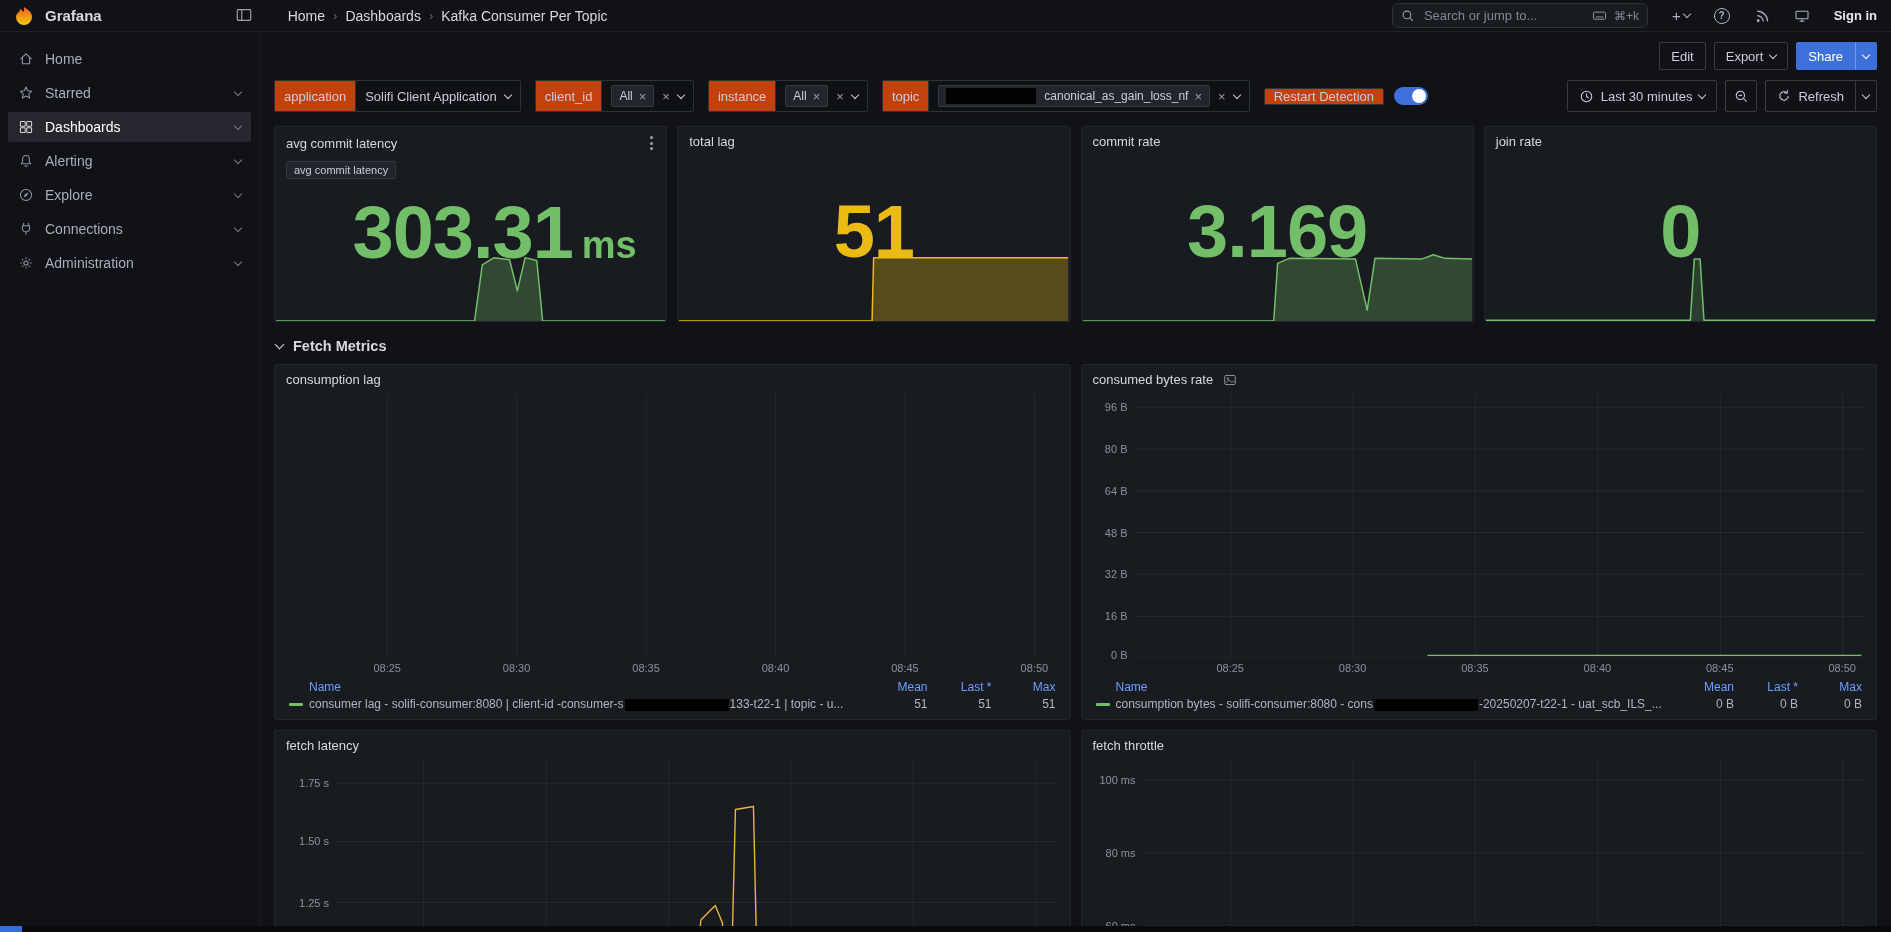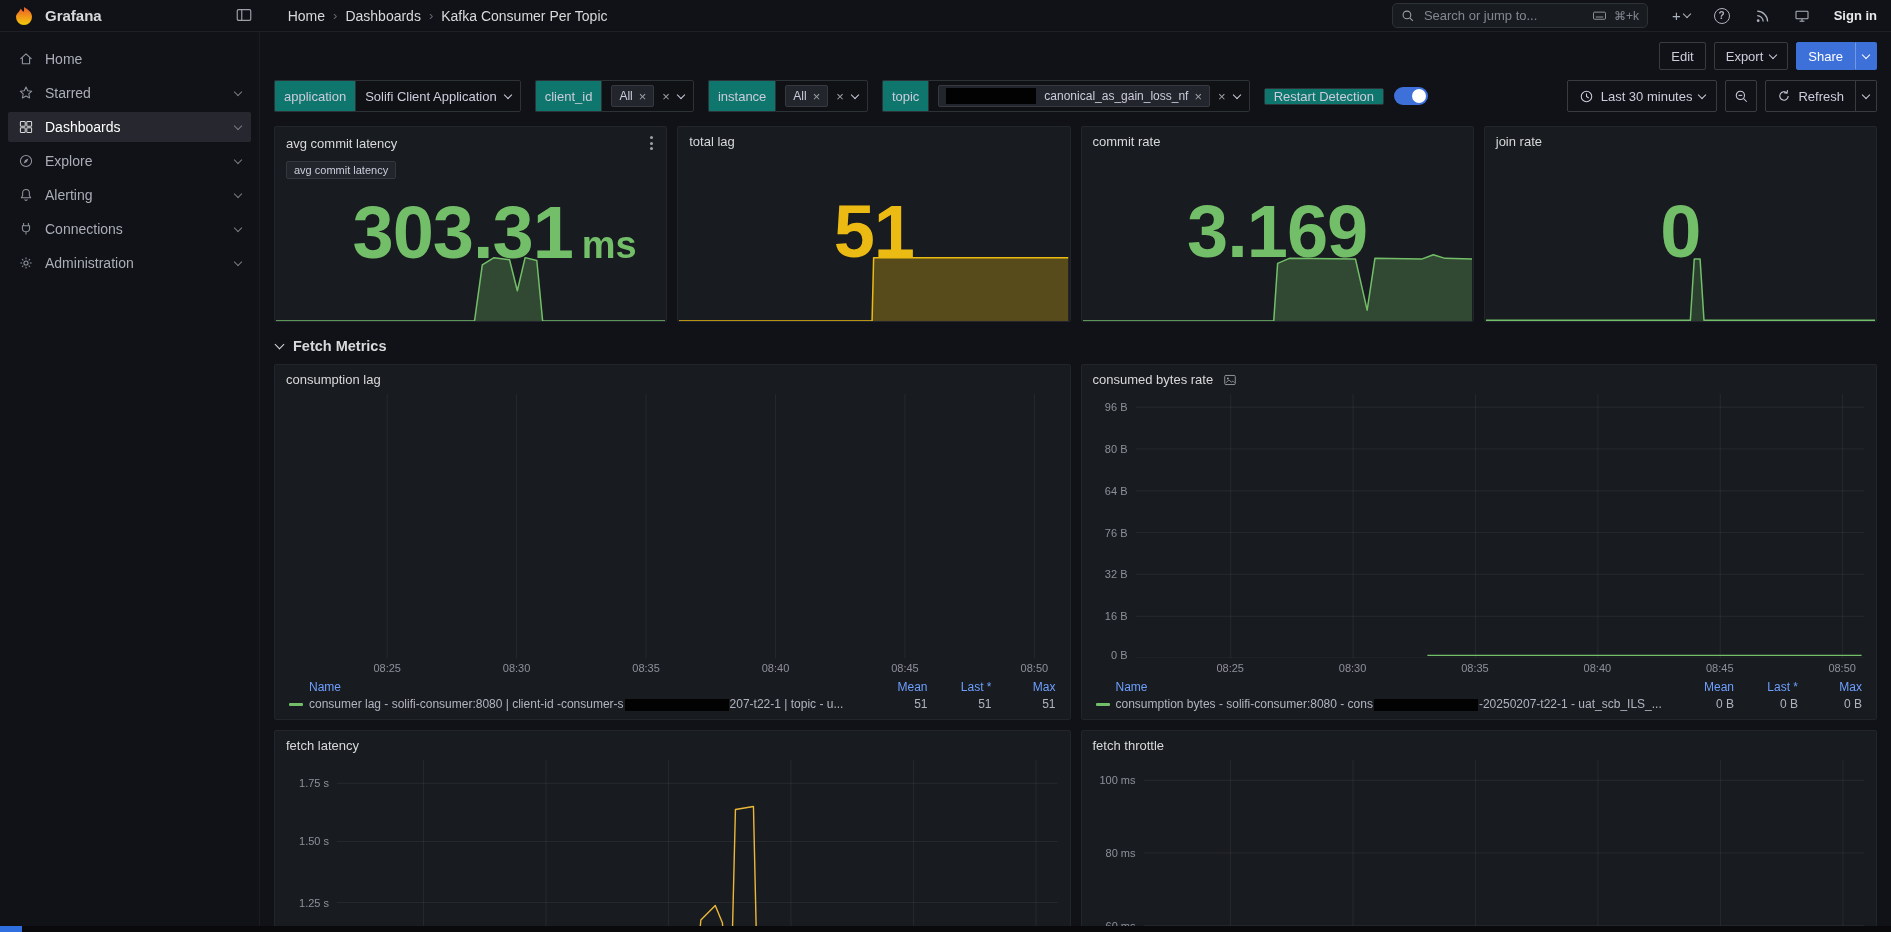--- a/index.html
+++ b/index.html
@@ -50,21 +50,21 @@
   .btn{display:inline-flex;align-items:center;gap:7px;height:28px;padding:0 11px;border-radius:2px;
     border:1px solid rgba(204,204,220,0.22);background:transparent;color:#ccccdc;font-size:13px;}
   .btn .chev{color:#ccccdc;}
   .split{display:inline-flex;}
   .btn-blue{background:#3d71d9;border:1px solid #3d71d9;color:#fff;font-weight:500;border-radius:2px 0 0 2px;}
   .btn-blue-chev{background:#3d71d9;border:1px solid #3d71d9;border-left:1px solid rgba(255,255,255,0.28);
     color:#fff;border-radius:0 2px 2px 0;padding:0 7px;height:28px;display:inline-flex;align-items:center;}
 
   .filters-row{display:flex;align-items:center;gap:14px;height:32px;}
   .var-group{display:flex;align-items:stretch;height:32px;}
-  .var-label{display:flex;align-items:center;padding:0 9px;background:#0f766e;border:1px solid #2c3235;
+  .var-label{display:flex;align-items:center;padding:0 9px;background:#c2410c;border:1px solid #2c3235;
     border-right:none;border-radius:2px 0 0 2px;color:#ccccdc;white-space:nowrap;}
   .var-value{display:flex;align-items:center;gap:8px;padding:0 9px;background:#0f1115;
     border:1px solid #2c3235;border-radius:0 2px 2px 0;color:#ccccdc;white-space:nowrap;}
   .chip{display:inline-flex;align-items:center;gap:6px;background:#22252b;border:1px solid #363941;
     border-radius:2px;padding:1px 7px;font-size:12px;height:22px;}
   .dim-x{color:#9da0a8;font-size:13px;line-height:1;}
   .redact{display:inline-block;background:#020202;vertical-align:middle;}
   .redact.topic{width:90px;height:16px;margin-right:2px;}
   .toggle{width:34px;height:18px;border-radius:10px;background:#3d71d9;position:relative;flex:none;margin-left:2px;}
   .toggle::after{content:"";position:absolute;top:2px;right:2px;width:14px;height:14px;border-radius:50%;background:#fff;}
@@ -212,35 +212,35 @@
           <rect x="3" y="11" width="6" height="6" rx="1" fill="none" stroke="currentColor" stroke-width="1.3"></rect>
           <rect x="11" y="11" width="6" height="6" rx="1" fill="none" stroke="currentColor" stroke-width="1.3"></rect>
         </svg>
       </span>
     <span>Dashboards</span>
     <span class="chev"></span>
   </div>
   <div class="side-item">
     <span class="s-icon">
         <svg viewBox="0 0 20 20">
+          <path d="M10 3 a4.2 4.2 0 0 1 4.2 4.2 V10.5 L15.8 13.5 H4.2 L5.8 10.5 V7.2 A4.2 4.2 0 0 1 10 3 Z" fill="none" stroke="currentColor" stroke-width="1.3" stroke-linejoin="round"></path>
+          <path d="M8.3 15.5 a1.8 1.8 0 0 0 3.4 0" fill="none" stroke="currentColor" stroke-width="1.3"></path>
+        </svg>
+      </span>
+    <span>Alerting</span>
+    <span class="chev"></span>
+  </div>
+  <div class="side-item">
+    <span class="s-icon">
+        <svg viewBox="0 0 20 20">
           <circle cx="10" cy="10" r="7" fill="none" stroke="currentColor" stroke-width="1.3"></circle>
           <path d="M7 13 L8.8 8.8 L13 7 L11.2 11.2 Z" fill="currentColor"></path>
         </svg>
       </span>
     <span>Explore</span>
-    <span class="chev"></span>
-  </div>
-  <div class="side-item">
-    <span class="s-icon">
-        <svg viewBox="0 0 20 20">
-          <path d="M10 3 a4.2 4.2 0 0 1 4.2 4.2 V10.5 L15.8 13.5 H4.2 L5.8 10.5 V7.2 A4.2 4.2 0 0 1 10 3 Z" fill="none" stroke="currentColor" stroke-width="1.3" stroke-linejoin="round"></path>
-          <path d="M8.3 15.5 a1.8 1.8 0 0 0 3.4 0" fill="none" stroke="currentColor" stroke-width="1.3"></path>
-        </svg>
-      </span>
-    <span>Alerting</span>
     <span class="chev"></span>
   </div>
   <div class="side-item">
     <span class="s-icon">
         <svg viewBox="0 0 20 20">
           <path d="M7 2.5 V6 M13 2.5 V6 M5.5 6 H14.5 V9 A4.5 4.5 0 0 1 5.5 9 Z M10 13.5 V17" fill="none" stroke="currentColor" stroke-width="1.3" stroke-linejoin="round"></path>
         </svg>
       </span>
     <span>Connections</span>
     <span class="chev"></span>
@@ -468,21 +468,21 @@
         </div>
         <div class="legend">
           <div class="legend-head">
             <span class="lh-name">Name</span>
             <span class="l-col">Mean</span>
             <span class="l-col">Last *</span>
             <span class="l-col">Max</span>
           </div>
           <div class="legend-row">
             <span class="swatch"></span>
-            <span class="l-name"><span>consumer lag - solifi-consumer:8080 | client-id -consumer-s</span><span class="redact legend-redact"></span><span>207-t22-1 | topic - u...</span></span>
+            <span class="l-name"><span>consumer lag - solifi-consumer:8080 | client-id -consumer-s</span><span class="redact legend-redact"></span><span>133-t22-1 | topic - u...</span></span>
             <span class="l-col">51</span>
             <span class="l-col">51</span>
             <span class="l-col">51</span>
           </div>
         </div>
       </div>
     </section>
 
     <section class="panel">
       <div class="panel-header">
@@ -494,21 +494,21 @@
               <path d="M4 14 L8.5 10 L12 13 L14 11.5 L16.5 14" fill="none" stroke="currentColor" stroke-width="1.2"></path>
             </svg>
           </span>
       </div>
       <div class="ts-body">
         <div class="plot-wrap">
           <div class="yaxis" style="width:42px;">
             <span class="ytick" style="top:5%">96 B</span>
             <span class="ytick" style="top:20.8%">80 B</span>
             <span class="ytick" style="top:36.7%">64 B</span>
-            <span class="ytick" style="top:52.5%">76 B</span>
+            <span class="ytick" style="top:52.5%">48 B</span>
             <span class="ytick" style="top:68.3%">32 B</span>
             <span class="ytick" style="top:84.2%">16 B</span>
             <span class="ytick" style="top:99%">0 B</span>
           </div>
           <div class="plot">
               <svg viewBox="0 0 100 100" preserveAspectRatio="none" style="width: 100%; height: 100%;">
                 <line x1="13" y1="0" x2="13" y2="100" stroke="rgba(204,204,220,0.08)" stroke-width="1" vector-effect="non-scaling-stroke"></line>
                 <line x1="29.8" y1="0" x2="29.8" y2="100" stroke="rgba(204,204,220,0.08)" stroke-width="1" vector-effect="non-scaling-stroke"></line>
                 <line x1="46.6" y1="0" x2="46.6" y2="100" stroke="rgba(204,204,220,0.08)" stroke-width="1" vector-effect="non-scaling-stroke"></line>
                 <line x1="63.4" y1="0" x2="63.4" y2="100" stroke="rgba(204,204,220,0.08)" stroke-width="1" vector-effect="non-scaling-stroke"></line>

